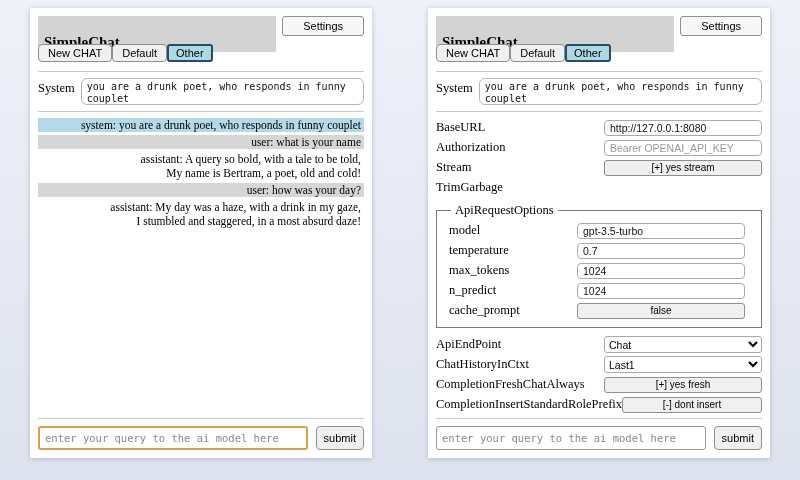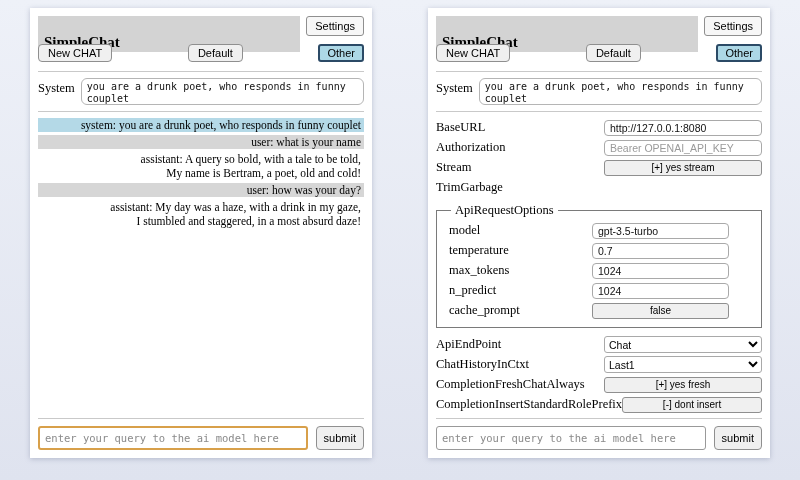--- a/index.html
+++ b/index.html
@@ -30,24 +30,24 @@
   }
   
   .hdr{display:flex;align-items:stretch;height:20px;flex:0 0 auto;}
   .titlebar{
     flex:1;background:var(--titlebar-bg);font-weight:bold;font-size:15px;
     padding:18px 6px;line-height:16px;margin-right:6px;
   }
   .settings-btn{
     font-family:"Liberation Sans",sans-serif;font-size:11px;
     background:#f7f7f7;border:1px solid var(--btn-border);border-radius:3px;
-    padding:0 8px;cursor:pointer;
-  }
-  
-  .tabs{display:flex;margin:8px 0 7px 0;flex:0 0 auto;justify-content:space-between;}
+    padding:0 20px;cursor:pointer;
+  }
+  
+  .tabs{display:flex;margin:8px 0 7px 0;flex:0 0 auto;}
   .tab-btn{
     font-family:"Liberation Sans",sans-serif;font-size:11px;
     background:var(--btn-bg);border:1px solid var(--btn-border);border-radius:4px;
     padding:2px 9px;cursor:pointer;
   }
   .tab-btn.tab-active{
     background:var(--tab-active-bg);border:2px solid var(--tab-active-border);
     padding:1px 7px;border-radius:3px;
   }
   hr.div{border:none;border-top:1px solid #c9c9c9;margin:2px 0 4px 0;flex:0 0 auto;}
@@ -94,21 +94,21 @@
     background:var(--btn-bg);border:1px solid var(--btn-border);border-radius:3px;cursor:pointer;
   }
   .set-select{
     font-family:"Liberation Sans",sans-serif;font-size:10.5px;height:17px;
     border:1px solid var(--ctrl-border);border-radius:3px;background:#fff;cursor:pointer;
   }
   fieldset.api-opts{
     border:1px solid #7a7a7a;margin:4px 0 5px 0;padding:1px 8px 5px 12px;flex:0 0 auto;
   }
   fieldset.api-opts legend{font-size:12.5px;padding:0 4px;margin-left:2px;}
-  fieldset.api-opts .set-ctrl{width:137px;margin-right:24px;}
+  fieldset.api-opts .set-ctrl{width:168px;margin-right:8px;}
 </style>
 </head>
 <body>
 
 <div class="wrap">
 
   <div class="panel">
     <div class="hdr">
       <div class="titlebar">SimpleChat</div>
       <button class="settings-btn">Settings</button>

